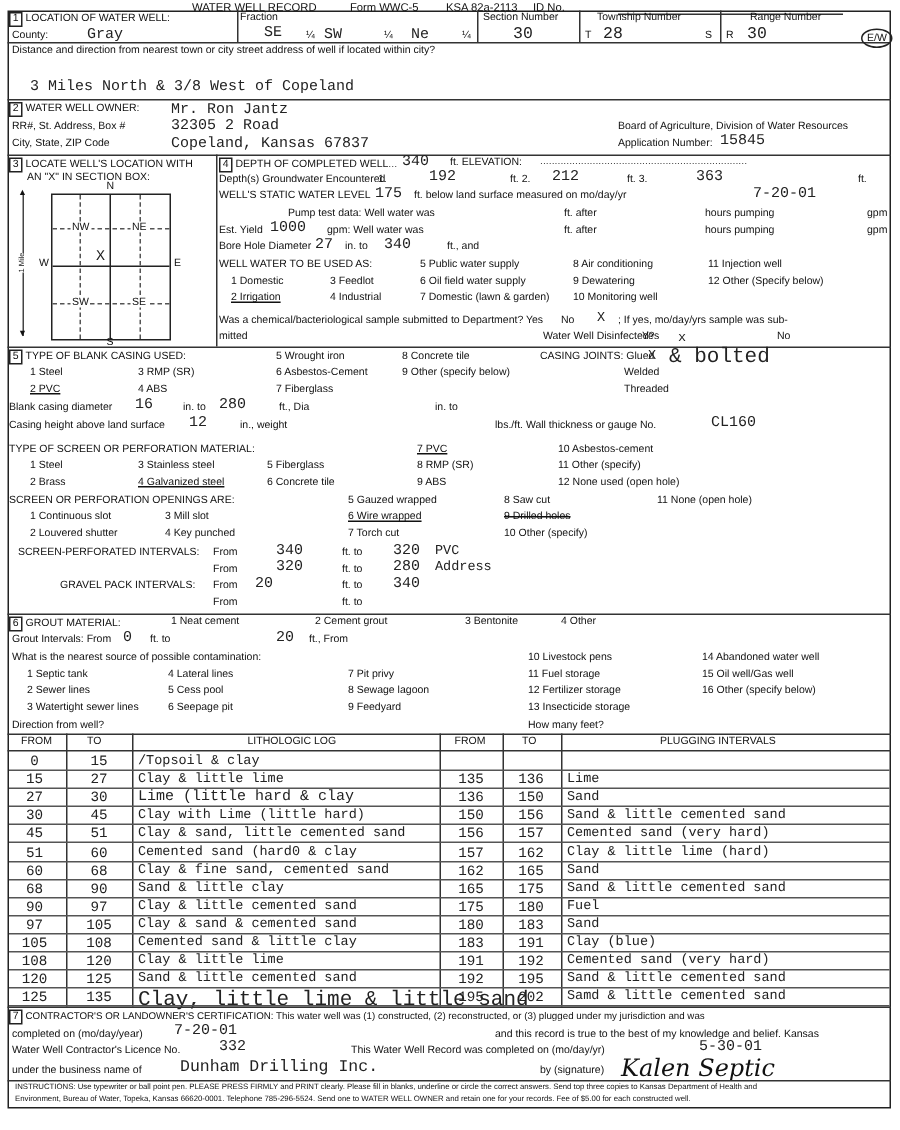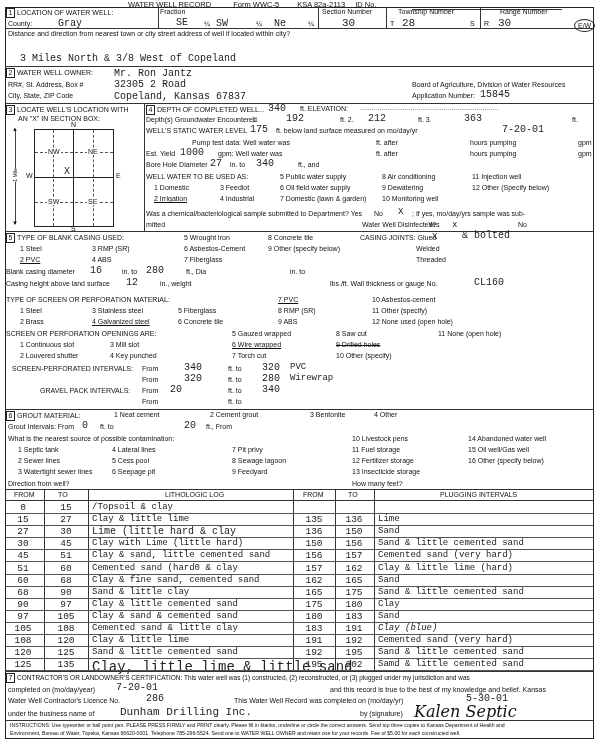--- a/index.html
+++ b/index.html
@@ -163,21 +163,21 @@
 <div class="abs lbl" style="left:428px;top:221px;">Yes</div>
 <div class="abs tw" style="left:452px;top:220px;font-size:9px;">x</div>
 <div class="abs lbl" style="left:518px;top:221px;">No</div>
 <div class="hl" style="left:5px;top:231px;width:589px;"></div>
 
 <div class="abs lbl" style="left:6px;top:233px;"><span class="num">5</span><span>TYPE OF BLANK CASING USED:</span></div>
 <div class="abs lbl" style="left:184px;top:234px;">5 Wrought iron</div>
 <div class="abs lbl" style="left:268px;top:234px;">8 Concrete tile</div>
 <div class="abs lbl" style="left:360px;top:234px;">CASING JOINTS: Glued</div>
 <div class="abs tw" style="left:432px;top:232px;font-size:9px;">X</div>
-<div class="abs tw" style="left:446px;top:230px;font-size:10px;margin-left:16px;">&amp; bolted</div>
+<div class="abs tw" style="left:446px;top:230px;font-size:14px;">&amp; bolted</div>
 <div class="abs lbl" style="left:20px;top:245px;">1 Steel</div>
 <div class="abs lbl" style="left:92px;top:245px;">3 RMP (SR)</div>
 <div class="abs lbl" style="left:184px;top:245px;">6 Asbestos-Cement</div>
 <div class="abs lbl" style="left:268px;top:245px;">9 Other (specify below)</div>
 <div class="abs lbl" style="left:416px;top:245px;">Welded</div>
 <div class="abs lbl ul" style="left:20px;top:256px;">2 PVC</div>
 <div class="abs lbl" style="left:92px;top:256px;">4 ABS</div>
 <div class="abs lbl" style="left:184px;top:256px;">7 Fiberglass</div>
 <div class="abs lbl" style="left:416px;top:256px;">Threaded</div>
 
@@ -224,21 +224,21 @@
 <div class="abs lbl" style="left:12px;top:365px;">SCREEN-PERFORATED INTERVALS:</div>
 <div class="abs lbl" style="left:142px;top:365px;">From</div>
 <div class="abs tw" style="left:184px;top:362px;font-size:10px;">340</div>
 <div class="abs lbl" style="left:228px;top:365px;">ft. to</div>
 <div class="abs tw" style="left:262px;top:362px;font-size:10px;">320</div>
 <div class="abs tw" style="left:290px;top:362px;font-size:9px;">PVC</div>
 <div class="abs lbl" style="left:142px;top:376px;">From</div>
 <div class="abs tw" style="left:184px;top:373px;font-size:10px;">320</div>
 <div class="abs lbl" style="left:228px;top:376px;">ft. to</div>
 <div class="abs tw" style="left:262px;top:373px;font-size:10px;">280</div>
-<div class="abs tw" style="left:290px;top:373px;font-size:9px;">Wirewrap</div>
+<div class="abs tw" style="left:290px;top:373px;font-size:9px;">Address</div>
 
 <div class="abs lbl" style="left:40px;top:387px;">GRAVEL PACK INTERVALS:</div>
 <div class="abs lbl" style="left:142px;top:387px;">From</div>
 <div class="abs tw" style="left:170px;top:384px;font-size:10px;">20</div>
 <div class="abs lbl" style="left:228px;top:387px;">ft. to</div>
 <div class="abs tw" style="left:262px;top:384px;font-size:10px;">340</div>
 <div class="abs lbl" style="left:142px;top:398px;">From</div>
 <div class="abs lbl" style="left:228px;top:398px;">ft. to</div>
 <div class="hl" style="left:5px;top:409px;width:589px;"></div>
 
@@ -341,35 +341,35 @@
       <div class="abs tw" style="left: 92px; top: 586.7px; font-size: 9px;">Sand &amp; little clay</div>
       <div class="abs tw" style="left: 296px; top: 586.7px; font-size: 9.5px; width: 36px; text-align: center;">165</div>
       <div class="abs tw" style="left: 337px; top: 586.7px; font-size: 9.5px; width: 34px; text-align: center;">175</div>
       <div class="abs tw" style="left: 378px; top: 586.7px; font-size: 9px;">Sand &amp; little cemented sand</div>
       <div class="row-line" style="top: 597.7px;"></div>
       <div class="abs tw" style="left: 6px; top: 598.8px; font-size: 9.5px; width: 34px; text-align: center;">90</div>
       <div class="abs tw" style="left: 48px; top: 598.8px; font-size: 9.5px; width: 36px; text-align: center;">97</div>
       <div class="abs tw" style="left: 92px; top: 598.8px; font-size: 9px;">Clay &amp; little cemented sand</div>
       <div class="abs tw" style="left: 296px; top: 598.8px; font-size: 9.5px; width: 36px; text-align: center;">175</div>
       <div class="abs tw" style="left: 337px; top: 598.8px; font-size: 9.5px; width: 34px; text-align: center;">180</div>
-      <div class="abs tw" style="left: 378px; top: 598.8px; font-size: 9px;">Clay</div>
+      <div class="abs tw" style="left: 378px; top: 598.8px; font-size: 9px;">Fuel</div>
       <div class="row-line" style="top: 609.8px;"></div>
       <div class="abs tw" style="left: 6px; top: 610.9px; font-size: 9.5px; width: 34px; text-align: center;">97</div>
       <div class="abs tw" style="left: 48px; top: 610.9px; font-size: 9.5px; width: 36px; text-align: center;">105</div>
       <div class="abs tw" style="left: 92px; top: 610.9px; font-size: 9px;">Clay &amp; sand &amp; cemented sand</div>
       <div class="abs tw" style="left: 296px; top: 610.9px; font-size: 9.5px; width: 36px; text-align: center;">180</div>
       <div class="abs tw" style="left: 337px; top: 610.9px; font-size: 9.5px; width: 34px; text-align: center;">183</div>
       <div class="abs tw" style="left: 378px; top: 610.9px; font-size: 9px;">Sand</div>
       <div class="row-line" style="top: 621.9px;"></div>
       <div class="abs tw" style="left: 6px; top: 623px; font-size: 9.5px; width: 34px; text-align: center;">105</div>
       <div class="abs tw" style="left: 48px; top: 623px; font-size: 9.5px; width: 36px; text-align: center;">108</div>
       <div class="abs tw" style="left: 92px; top: 623px; font-size: 9px;">Cemented sand &amp; little clay</div>
       <div class="abs tw" style="left: 296px; top: 623px; font-size: 9.5px; width: 36px; text-align: center;">183</div>
       <div class="abs tw" style="left: 337px; top: 623px; font-size: 9.5px; width: 34px; text-align: center;">191</div>
-      <div class="abs tw" style="left: 378px; top: 623px; font-size: 9px; font-style: italic;">Clay (blue)</div>
+      <div class="abs tw" style="left: 378px; top: 623px; font-size: 9px;">Clay (blue)</div>
       <div class="row-line" style="top: 634px;"></div>
       <div class="abs tw" style="left: 6px; top: 635.1px; font-size: 9.5px; width: 34px; text-align: center;">108</div>
       <div class="abs tw" style="left: 48px; top: 635.1px; font-size: 9.5px; width: 36px; text-align: center;">120</div>
       <div class="abs tw" style="left: 92px; top: 635.1px; font-size: 9px;">Clay &amp; little lime</div>
       <div class="abs tw" style="left: 296px; top: 635.1px; font-size: 9.5px; width: 36px; text-align: center;">191</div>
       <div class="abs tw" style="left: 337px; top: 635.1px; font-size: 9.5px; width: 34px; text-align: center;">192</div>
       <div class="abs tw" style="left: 378px; top: 635.1px; font-size: 9px;">Cemented sand (very hard)</div>
       <div class="row-line" style="top: 646.1px;"></div>
       <div class="abs tw" style="left: 6px; top: 647.2px; font-size: 9.5px; width: 34px; text-align: center;">120</div>
       <div class="abs tw" style="left: 48px; top: 647.2px; font-size: 9.5px; width: 36px; text-align: center;">125</div>
@@ -387,21 +387,21 @@
       <div class="row-line" style="top: 670.3px;"></div>
     </div>
 </div>
 <div class="hl" style="left:5px;top:671px;width:589px;"></div>
 
 <div class="abs" style="left:6px;top:673px;font-size:6.5px;"><span class="num">7</span><span>CONTRACTOR'S OR LANDOWNER'S CERTIFICATION: This water well was (1) constructed, (2) reconstructed, or (3) plugged under my jurisdiction and was</span></div>
 <div class="abs lbl" style="left:8px;top:686px;">completed on (mo/day/year)</div>
 <div class="abs tw" style="left:116px;top:682px;font-size:10px;">7-20-01</div>
 <div class="abs lbl" style="left:330px;top:686px;">and this record is true to the best of my knowledge and belief. Kansas</div>
 <div class="abs lbl" style="left:8px;top:697px;">Water Well Contractor's Licence No.</div>
-<div class="abs tw" style="left:146px;top:693px;font-size:10px;">286</div>
+<div class="abs tw" style="left:146px;top:693px;font-size:10px;">332</div>
 <div class="abs lbl" style="left:234px;top:697px;">This Water Well Record was completed on (mo/day/yr)</div>
 <div class="abs tw" style="left:466px;top:693px;font-size:10px;">5-30-01</div>
 <div class="abs lbl" style="left:8px;top:710px;">under the business name of</div>
 <div class="abs tw" style="left:120px;top:706px;font-size:11px;">Dunham Drilling Inc.</div>
 <div class="abs lbl" style="left:360px;top:710px;">by  (signature)</div>
 <div class="abs sig" style="left:414px;top:702px;">Kalen Septic</div>
 <div class="hl" style="left:5px;top:720px;width:589px;"></div>
 
 <div class="abs" style="left:10px;top:722px;font-size:5.2px;">INSTRUCTIONS: Use typewriter or ball point pen. PLEASE PRESS FIRMLY and PRINT clearly. Please fill in blanks, underline or circle the correct answers. Send top three copies to Kansas Department of Health and</div>
 <div class="abs" style="left:10px;top:730px;font-size:5.2px;">Environment, Bureau of Water, Topeka, Kansas 66620-0001. Telephone 785-296-5524. Send one to WATER WELL OWNER and retain one for your records. Fee of $5.00 for each constructed well.</div>

